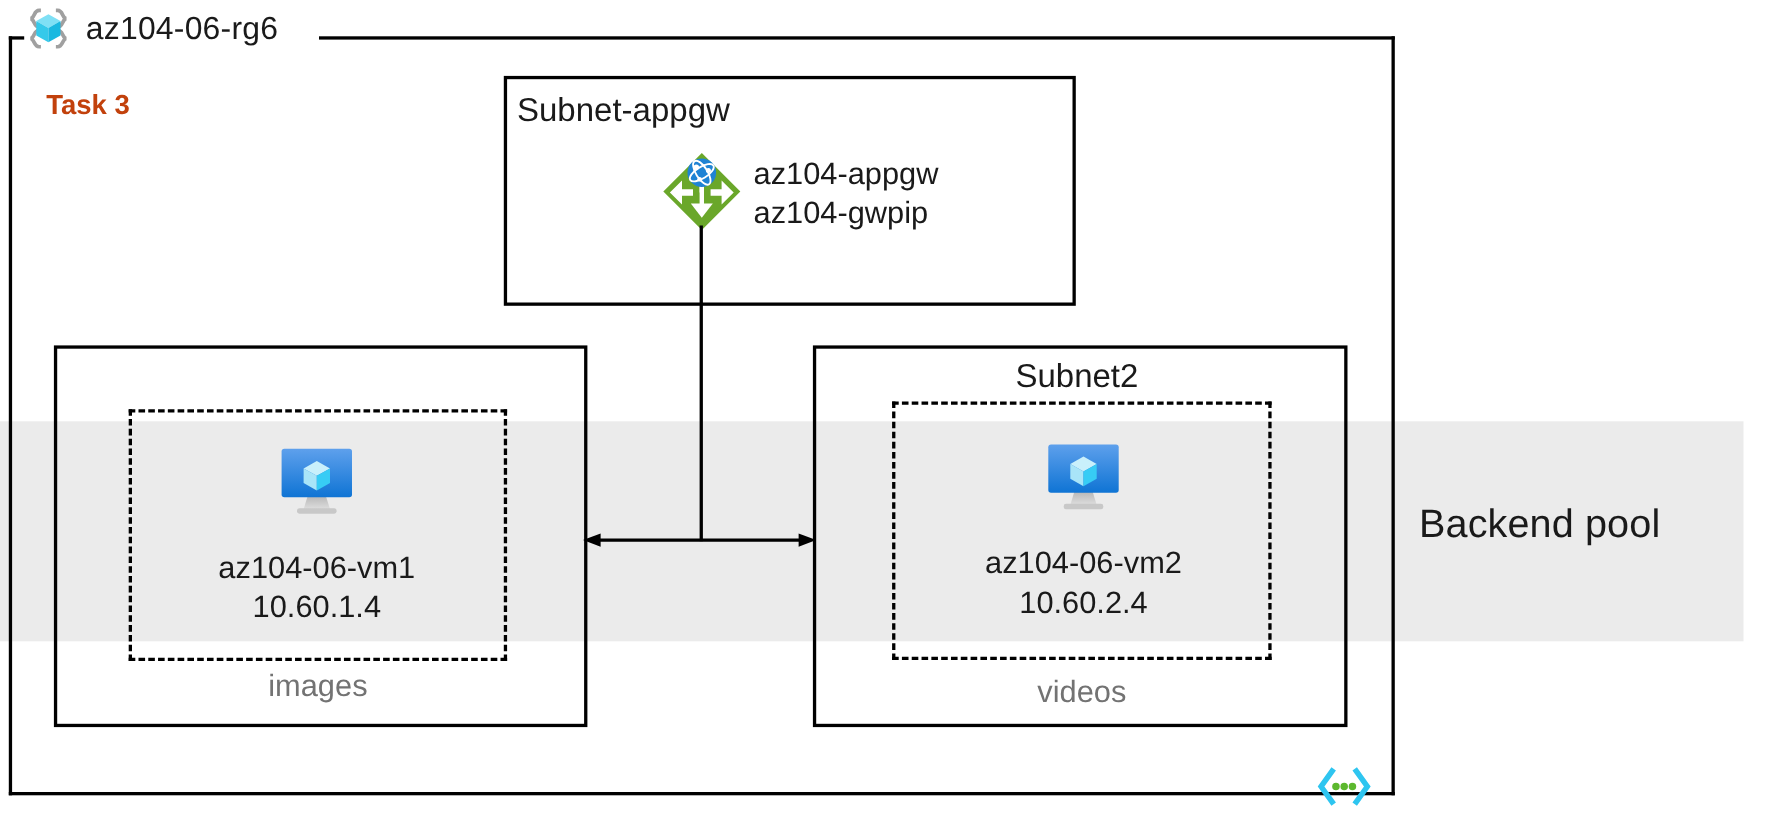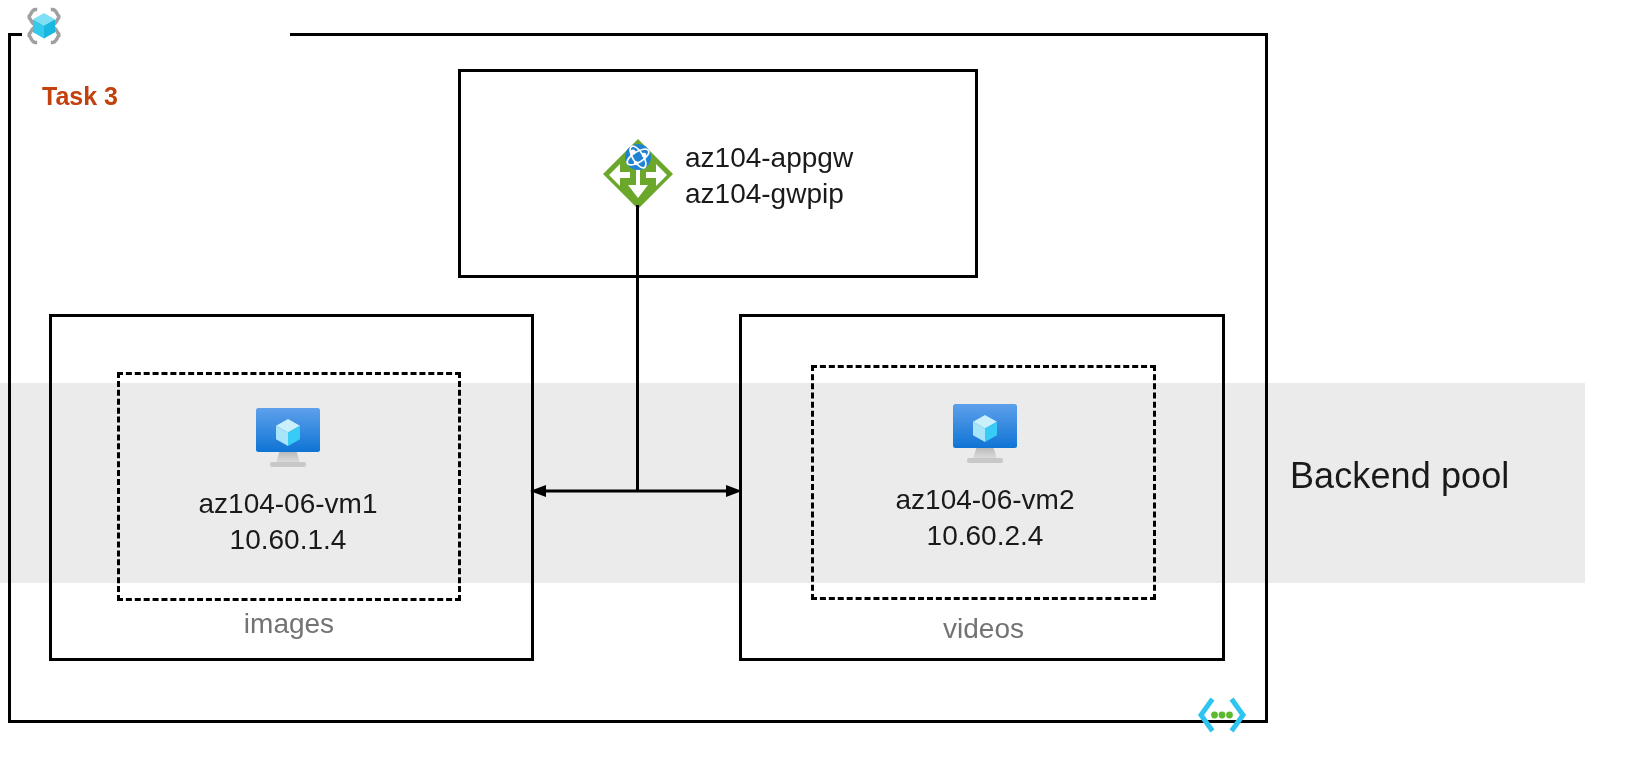--- a/index.html
+++ b/index.html
@@ -47,21 +47,21 @@
   .caption{position:absolute;font-size:28px;color:#737373;white-space:nowrap;text-align:center;}
   .cap1{left:117px;top:608px;width:344px;}
   .cap2{left:811px;top:613px;width:345px;}
 
   
   .vm-group{position:absolute;text-align:center;}
   .vm1{left:186px;top:402px;width:204px;}
   .vm2{left:883px;top:398px;width:204px;}
   .vm-icon{width:76px;height:72px;display:block;margin:0 auto;}
   .vm-line{font-size:28px;color:#1a1a1a;line-height:1.29;white-space:nowrap;}
-  .vm-line.first{margin-top:12px;}
+  .vm-line.first{margin-top:24px;}
 
   
   .appgw-icon{position:absolute;left:600px;top:136px;width:76px;height:76px;}
   .appgw-text{position:absolute;left:685px;top:140px;font-size:28px;color:#1a1a1a;
               line-height:1.30;white-space:nowrap;}
 
   
   .conn-vert{position:absolute;left:636px;top:205px;width:3px;height:287px;background:#000;}
   .conn-horiz{position:absolute;left:530px;top:483px;width:212px;height:16px;}
 
@@ -94,27 +94,29 @@
           <path d="M30.5 5.5 C35.5 5.5 34.5 13 38.5 13 C34.5 13 35.5 20.5 30.5 20.5"></path>
           <path d="M30.5 38.5 C35.5 38.5 34.5 31 38.5 31 C34.5 31 35.5 23.5 30.5 23.5"></path>
         </g>
         <g>
           <polygon points="22,9 33,15.2 22,21.4 11,15.2" fill="#7fe0f5"></polygon>
           <polygon points="11,15.2 22,21.4 22,34.5 11,28.3" fill="#35c9ea"></polygon>
           <polygon points="33,15.2 22,21.4 22,34.5 33,28.3" fill="#19b8e0"></polygon>
         </g>
       </svg>
     </span>
+    <span class="rg-name">az104-06-rg6</span>
   </div>
 
   
   <div class="task-label">Task 3</div>
 
   
   <div class="subnet subnet-appgw"></div>
+  <div class="subnet-title t-appgw">Subnet-appgw</div>
 
   <span>
     <svg class="appgw-icon" viewBox="0 0 76 76">
       <polygon points="38,3 73,38 38,73 3,38" fill="#6aa72a"></polygon>
       <g fill="#ffffff">
         <path d="M36 26 h4 v26 h-4 z"></path>
         <path d="M38 62 l-10 -13 h20 z"></path>
         <path d="M36 33 h4 v6 h-4 z"></path>
         <path d="M30 36 l-10 0 0 -8 -11 11 11 11 0 -8 10 0 z"></path>
         <path d="M46 36 l10 0 0 -8 11 11 -11 11 0 -8 -10 0 z"></path>
@@ -170,20 +172,21 @@
         <polygon points="38,30.6 50,23.8 50,37.2 38,44" fill="#37ccf5"></polygon>
       </svg>
     </span>
     <div class="vm-line first">az104-06-vm1</div>
     <div class="vm-line">10.60.1.4</div>
   </div>
   <div class="caption cap1">images</div>
 
   
   <div class="subnet subnet2"></div>
+  <div class="subnet-title t-sub2">Subnet2</div>
   <div class="dashed dashed2"></div>
   <div class="vm-group vm2">
     <span>
       <svg class="vm-icon" viewBox="0 0 76 72">
         <defs>
           <linearGradient id="vmscr2" x1="0" y1="0" x2="0" y2="1">
             <stop offset="0" stop-color="#5ea0ec"></stop>
               <stop offset="1" stop-color="#0f74d4"></stop>
           </linearGradient>
           <linearGradient id="vmstand2" x1="0" y1="0" x2="0" y2="1">

